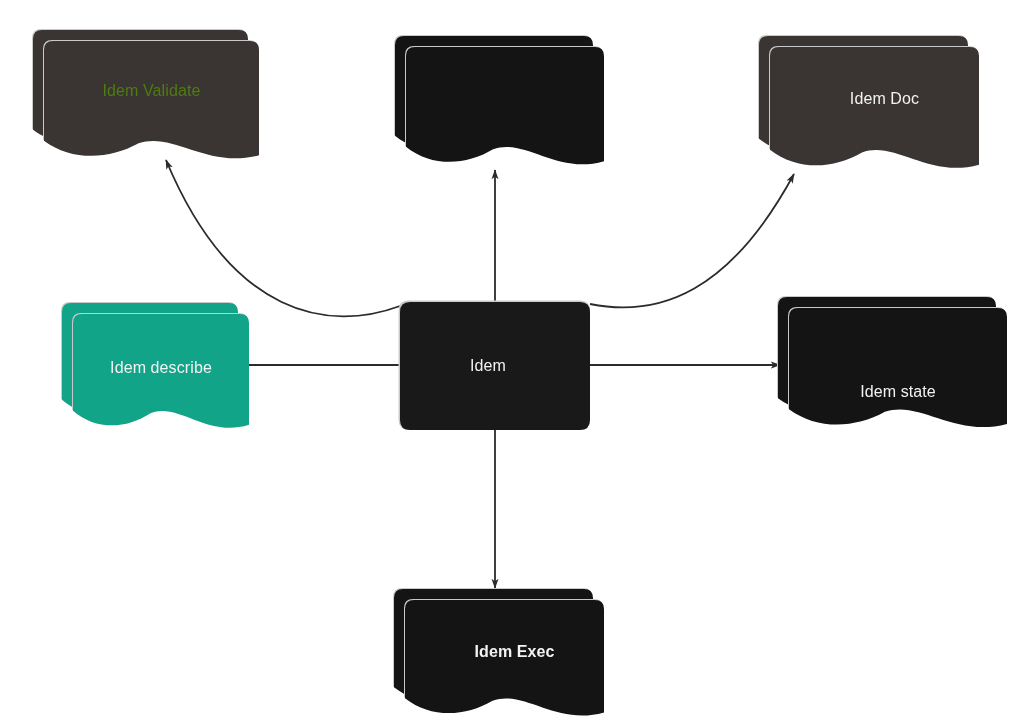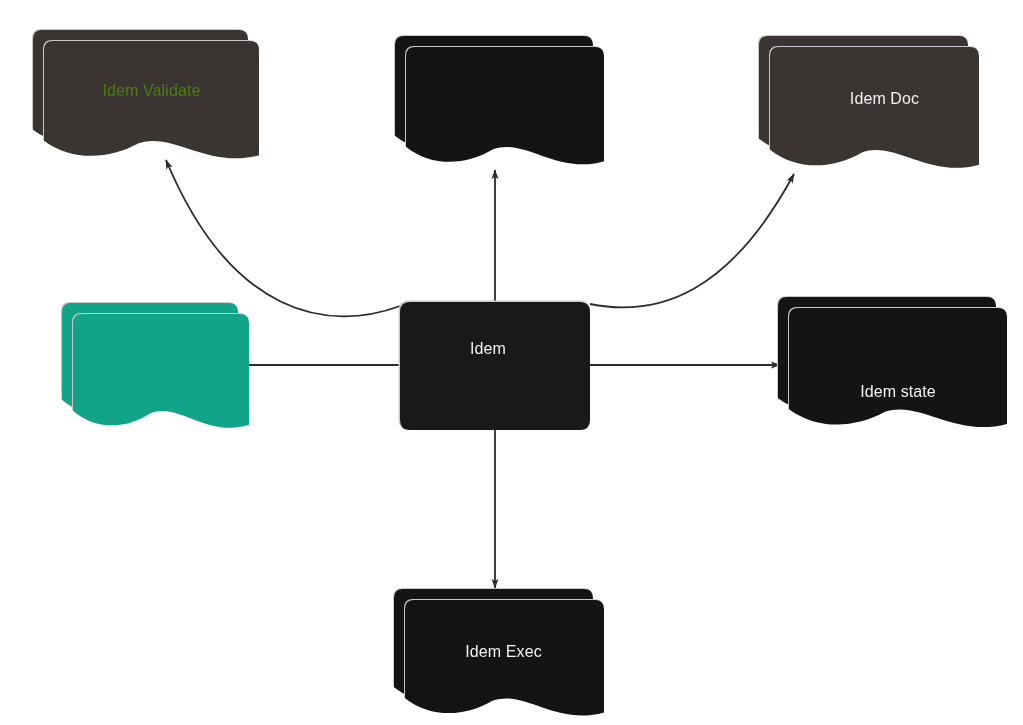--- a/index.html
+++ b/index.html
@@ -101,41 +101,42 @@
         </svg>
         <div class="node-label" style="top: 54px; color: rgb(242, 242, 242); left: 21px; width: 209px; right: auto;">Idem Doc</div>
       </div>
       <div class="node" style="left: 62px; top: 303px; width: 187px; height: 139px;">
         <svg class="node-doc-svg" width="193" height="145">
           <path d="M 9 0 L 167 0 Q 176 0 176 9 L 176 110.72 C 133.76 124.16 105.6 87.67999999999999 77.44 99.19999999999999 C 52.8 115.19999999999999 22.880000000000003 116.47999999999999 0 96.64 L 0 9 Q 0 0 9 0 Z" fill="#c9c9c9" transform="translate(-1,-1)"></path>
           <path d="M 9 0 L 167 0 Q 176 0 176 9 L 176 110.72 C 133.76 124.16 105.6 87.67999999999999 77.44 99.19999999999999 C 52.8 115.19999999999999 22.880000000000003 116.47999999999999 0 96.64 L 0 9 Q 0 0 9 0 Z" fill="#12a488"></path>
           <path d="M 9 0 L 167 0 Q 176 0 176 9 L 176 110.72 C 133.76 124.16 105.6 87.67999999999999 77.44 99.19999999999999 C 52.8 115.19999999999999 22.880000000000003 116.47999999999999 0 96.64 L 0 9 Q 0 0 9 0 Z" fill="#c9c9c9" transform="translate(10,10)"></path>
           <path d="M 9 0 L 167 0 Q 176 0 176 9 L 176 110.72 C 133.76 124.16 105.6 87.67999999999999 77.44 99.19999999999999 C 52.8 115.19999999999999 22.880000000000003 116.47999999999999 0 96.64 L 0 9 Q 0 0 9 0 Z" fill="#12a488" transform="translate(11,11)"></path>
         </svg>
+        <div class="node-label" style="top: 56px; color: rgb(242, 242, 242); left: 11px; width: 176px; right: auto;">Idem describe</div>
       </div>
       <div class="node" style="left: 400px; top: 302px; width: 201px; height: 139px;">
         <svg class="node-box-svg" width="207" height="145">
           <path d="M 10 0 L 180 0 Q 190 0 190 10 L 190 118 Q 190 128 180 128 L 10 128 Q 0 128 0 118 L 0 10 Q 0 0 10 0 Z" fill="#c9c9c9" transform="translate(-1.5,-1.5) scale(1.008)"></path>
           <path d="M 10 0 L 180 0 Q 190 0 190 10 L 190 118 Q 190 128 180 128 L 10 128 Q 0 128 0 118 L 0 10 Q 0 0 10 0 Z" fill="#191919"></path>
         </svg>
-        <div class="node-label" style="top: 38px; color: rgb(242, 242, 242); left: 0px; width: 176px; right: auto;">Idem</div>
+        <div class="node-label" style="top: 55px; color: rgb(242, 242, 242); left: 0px; width: 176px; right: auto;">Idem</div>
       </div>
       <div class="node" style="left: 778px; top: 297px; width: 229px; height: 145px;">
         <svg class="node-doc-svg" width="235" height="151">
           <path d="M 9 0 L 209 0 Q 218 0 218 9 L 218 115.91 C 165.68 129.98 130.79999999999998 91.78999999999999 95.92 103.85 C 65.39999999999999 120.6 28.34 121.94 0 101.17 L 0 9 Q 0 0 9 0 Z" fill="#c9c9c9" transform="translate(-1,-1)"></path>
           <path d="M 9 0 L 209 0 Q 218 0 218 9 L 218 115.91 C 165.68 129.98 130.79999999999998 91.78999999999999 95.92 103.85 C 65.39999999999999 120.6 28.34 121.94 0 101.17 L 0 9 Q 0 0 9 0 Z" fill="#141414"></path>
           <path d="M 9 0 L 209 0 Q 218 0 218 9 L 218 115.91 C 165.68 129.98 130.79999999999998 91.78999999999999 95.92 103.85 C 65.39999999999999 120.6 28.34 121.94 0 101.17 L 0 9 Q 0 0 9 0 Z" fill="#c9c9c9" transform="translate(10,10)"></path>
           <path d="M 9 0 L 209 0 Q 218 0 218 9 L 218 115.91 C 165.68 129.98 130.79999999999998 91.78999999999999 95.92 103.85 C 65.39999999999999 120.6 28.34 121.94 0 101.17 L 0 9 Q 0 0 9 0 Z" fill="#141414" transform="translate(11,11)"></path>
         </svg>
         <div class="node-label" style="top: 54px; color: rgb(242, 242, 242); left: 11px; width: 218px; right: auto; margin-top: 32px;">Idem state</div>
       </div>
       <div class="node" style="left: 394px; top: 589px; width: 210px; height: 141px;">
         <svg class="node-doc-svg" width="216" height="147">
           <path d="M 9 0 L 190 0 Q 199 0 199 9 L 199 112.45 C 151.24 126.1 119.39999999999999 89.05 87.56 100.75 C 59.699999999999996 117 25.87 118.3 0 98.15 L 0 9 Q 0 0 9 0 Z" fill="#c9c9c9" transform="translate(-1,-1)"></path>
           <path d="M 9 0 L 190 0 Q 199 0 199 9 L 199 112.45 C 151.24 126.1 119.39999999999999 89.05 87.56 100.75 C 59.699999999999996 117 25.87 118.3 0 98.15 L 0 9 Q 0 0 9 0 Z" fill="#141414"></path>
           <path d="M 9 0 L 190 0 Q 199 0 199 9 L 199 112.45 C 151.24 126.1 119.39999999999999 89.05 87.56 100.75 C 59.699999999999996 117 25.87 118.3 0 98.15 L 0 9 Q 0 0 9 0 Z" fill="#c9c9c9" transform="translate(10,10)"></path>
           <path d="M 9 0 L 190 0 Q 199 0 199 9 L 199 112.45 C 151.24 126.1 119.39999999999999 89.05 87.56 100.75 C 59.699999999999996 117 25.87 118.3 0 98.15 L 0 9 Q 0 0 9 0 Z" fill="#141414" transform="translate(11,11)"></path>
         </svg>
-        <div class="node-label" style="top: 54px; color: rgb(242, 242, 242); left: 10px; width: 199px; right: auto;">Idem Exec</div>
+        <div class="node-label" style="top: 54px; color: rgb(242, 242, 242); left: 21px; width: 199px; right: auto; font-weight: bold;">Idem Exec</div>
       </div>
     </div>
 
 </div>
 
 </body></html>

